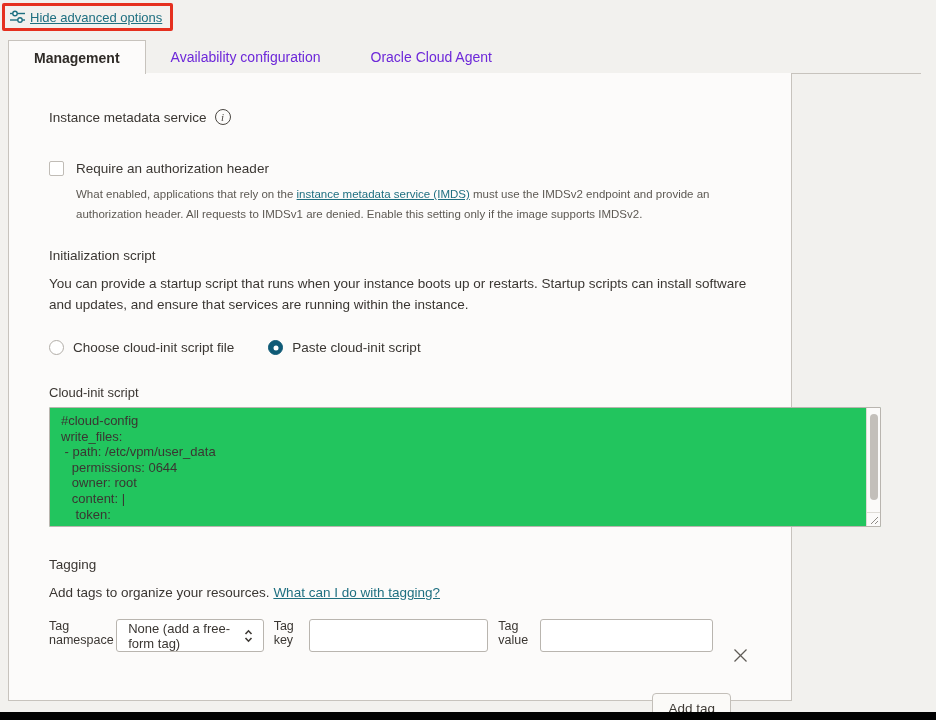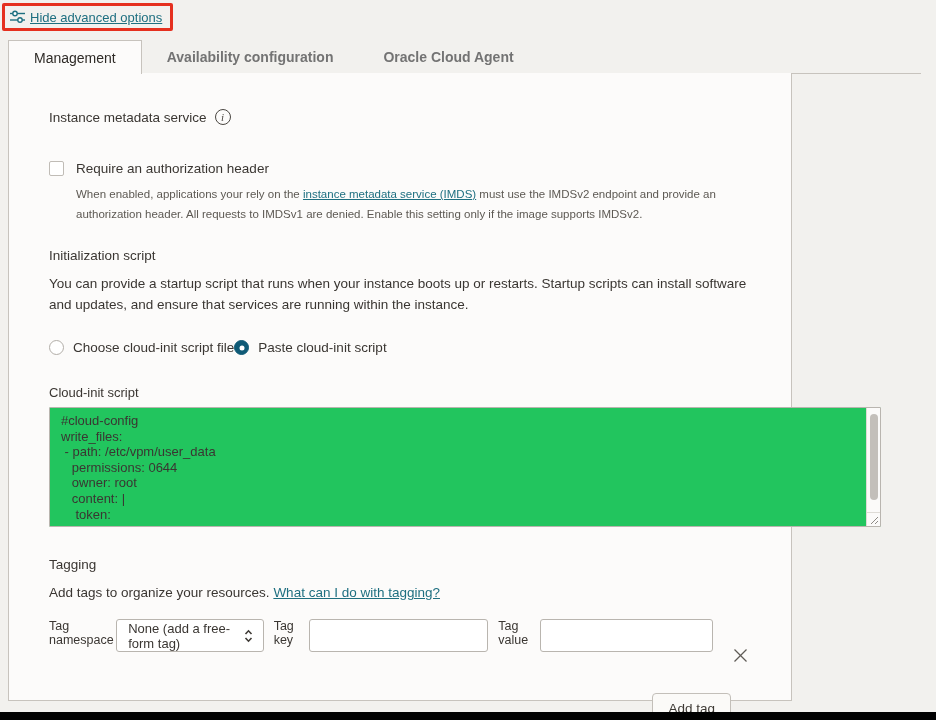--- a/index.html
+++ b/index.html
@@ -32,27 +32,27 @@
     color:var(--link);font-size:13px;text-decoration:underline;cursor:pointer;
     display:inline-flex;align-items:center;gap:4px;
   }
   
   .tabstrip{
     position:absolute;left:8px;top:40px;width:913px;height:34px;
     display:flex;align-items:stretch;
   }
   .tabstrip::after{content:"";position:absolute;left:0;right:0;bottom:0;border-bottom:1px solid var(--border);}
   .tab{
-    padding:0 25px;display:flex;align-items:center;font-size:14px;color:#737373;
-    cursor:pointer;position:relative;font-weight:bold;
+    padding:0 25px;display:flex;align-items:center;font-size:14px;color:#6d28d9;
+    cursor:pointer;position:relative;
   }
   .tab.active{
     background:var(--panel-bg);
     border:1px solid var(--border);border-bottom:none;
-    font-weight:400;color:#2f2b27;z-index:2;
+    font-weight:700;color:#2f2b27;z-index:2;
   }
   
   .panel{
     position:absolute;left:8px;top:73px;width:784px;height:628px;
     background:var(--panel-bg);
     border:1px solid var(--border);border-top:none;
     padding:36px 40px 0 40px;
   }
   .section-title{font-size:13.5px;color:var(--text);}
   .row{display:flex;align-items:center;}
@@ -70,21 +70,21 @@
   }
   .checkbox-label{font-size:13.5px;}
   .imds-desc{
     margin:8px 0 0 27px;font-size:11.5px;line-height:1.75;color:var(--muted);
     max-width:845px;
   }
   .inline-link{color:var(--link);text-decoration:underline;cursor:pointer;}
   .init-title{margin-top:24px;}
   .init-desc{margin-top:11px;font-size:13.5px;line-height:1.55;color:var(--text);max-width:840px;}
   
-  .radio-row{margin-top:24px;display:flex;align-items:center;}
+  .radio-row{margin-top:24px;display:flex;align-items:center;gap:34px;}
   .radio-option{display:flex;align-items:center;gap:9px;cursor:pointer;}
   .radio{
     width:15px;height:15px;border-radius:50%;flex:0 0 auto;
     border:1px solid #b2aea8;background:#fff;
   }
   .radio.selected{
     border:1px solid var(--accent);background:var(--accent);position:relative;
   }
   .radio.selected::after{
     content:"";position:absolute;left:50%;top:50%;transform:translate(-50%,-50%);
@@ -181,21 +181,21 @@
     <span class="section-title">Instance metadata service</span>
     <span class="info-icon">i</span>
   </div>
 
   <div class="checkbox-row">
     <span class="checkbox"></span>
     <span class="checkbox-label">Require an authorization header</span>
   </div>
 
   <div class="imds-desc">
-    <span>When enabled, applications your rely on the </span><span class="inline-link">instance metadata service (IMDS)</span><span> must use the IMDSv2 endpoint and provide an authorization header. All requests to IMDSv1 are denied. Enable this setting only if the image supports IMDSv2.</span>
+    <span>What enabled, applications that rely on the </span><span class="inline-link">instance metadata service (IMDS)</span><span> must use the IMDSv2 endpoint and provide an authorization header. All requests to IMDSv1 are denied. Enable this setting only if the image supports IMDSv2.</span>
   </div>
 
   <div class="section-title init-title">Initialization script</div>
   <div class="init-desc">You can provide a startup script that runs when your instance boots up or restarts. Startup scripts can install software and updates, and ensure that services are running within the instance.</div>
 
   <div class="radio-row">
     <span class="radio-option">
       <span class="radio"></span>
       <span class="radio-label">Choose cloud-init script file</span>
     </span>

